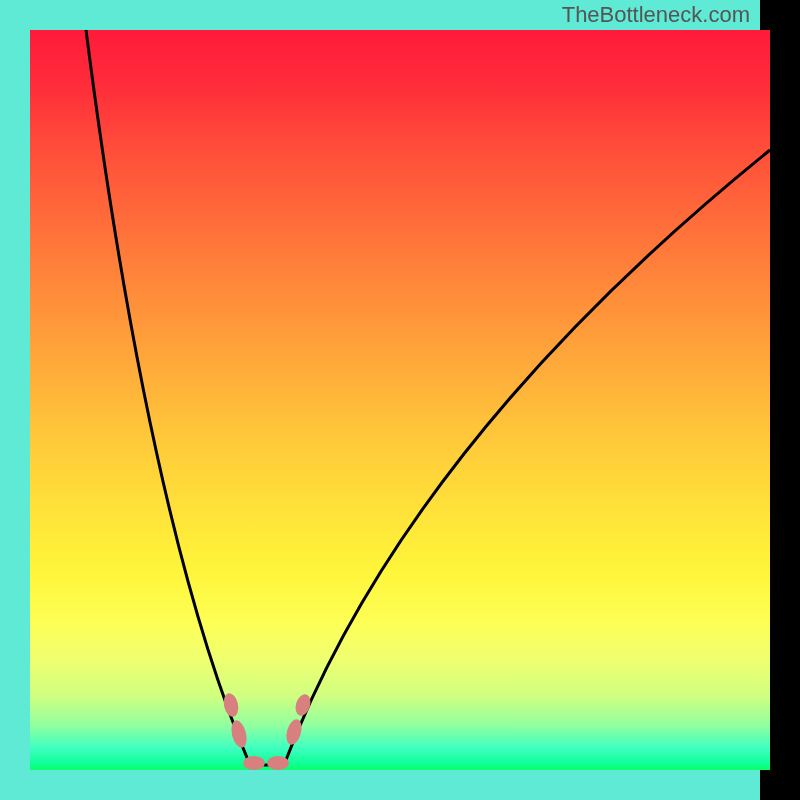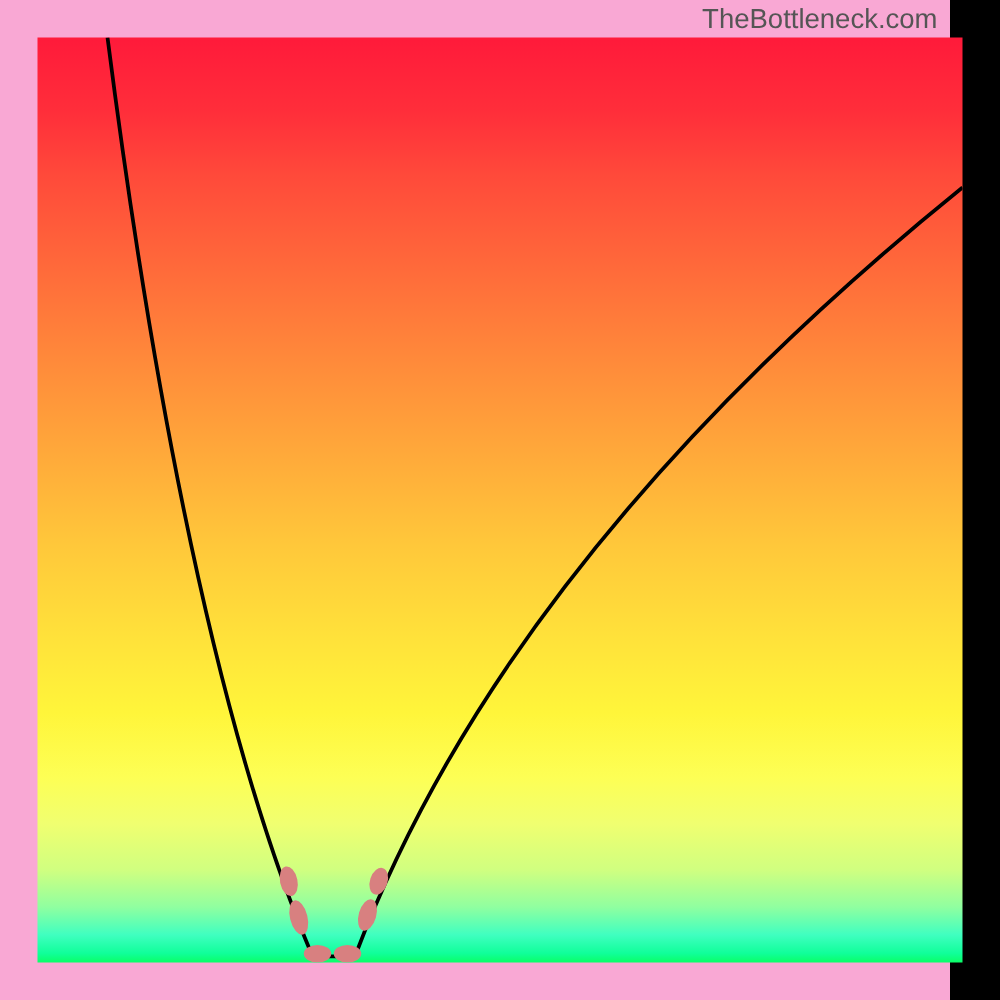--- a/index.html
+++ b/index.html
@@ -1,20 +1,20 @@
 <!DOCTYPE html>
 <html><head>
 <meta charset="utf-8">
 <style>
   * { margin: 0; padding: 0; box-sizing: border-box; }
   html, body { width: 800px; height: 800px; background: #000; overflow: hidden; }
   .container {
     width: 760px;
     height: 800px;
-    background: #f9a8d4;
+    background: #5eead4;
     position: relative;
   }
   .watermark {
     position: absolute;
     top: 2px;
     right: 10px;
     font-family: Arial, sans-serif;
     font-size: 22px;
     color: #555;
     z-index: 10;

